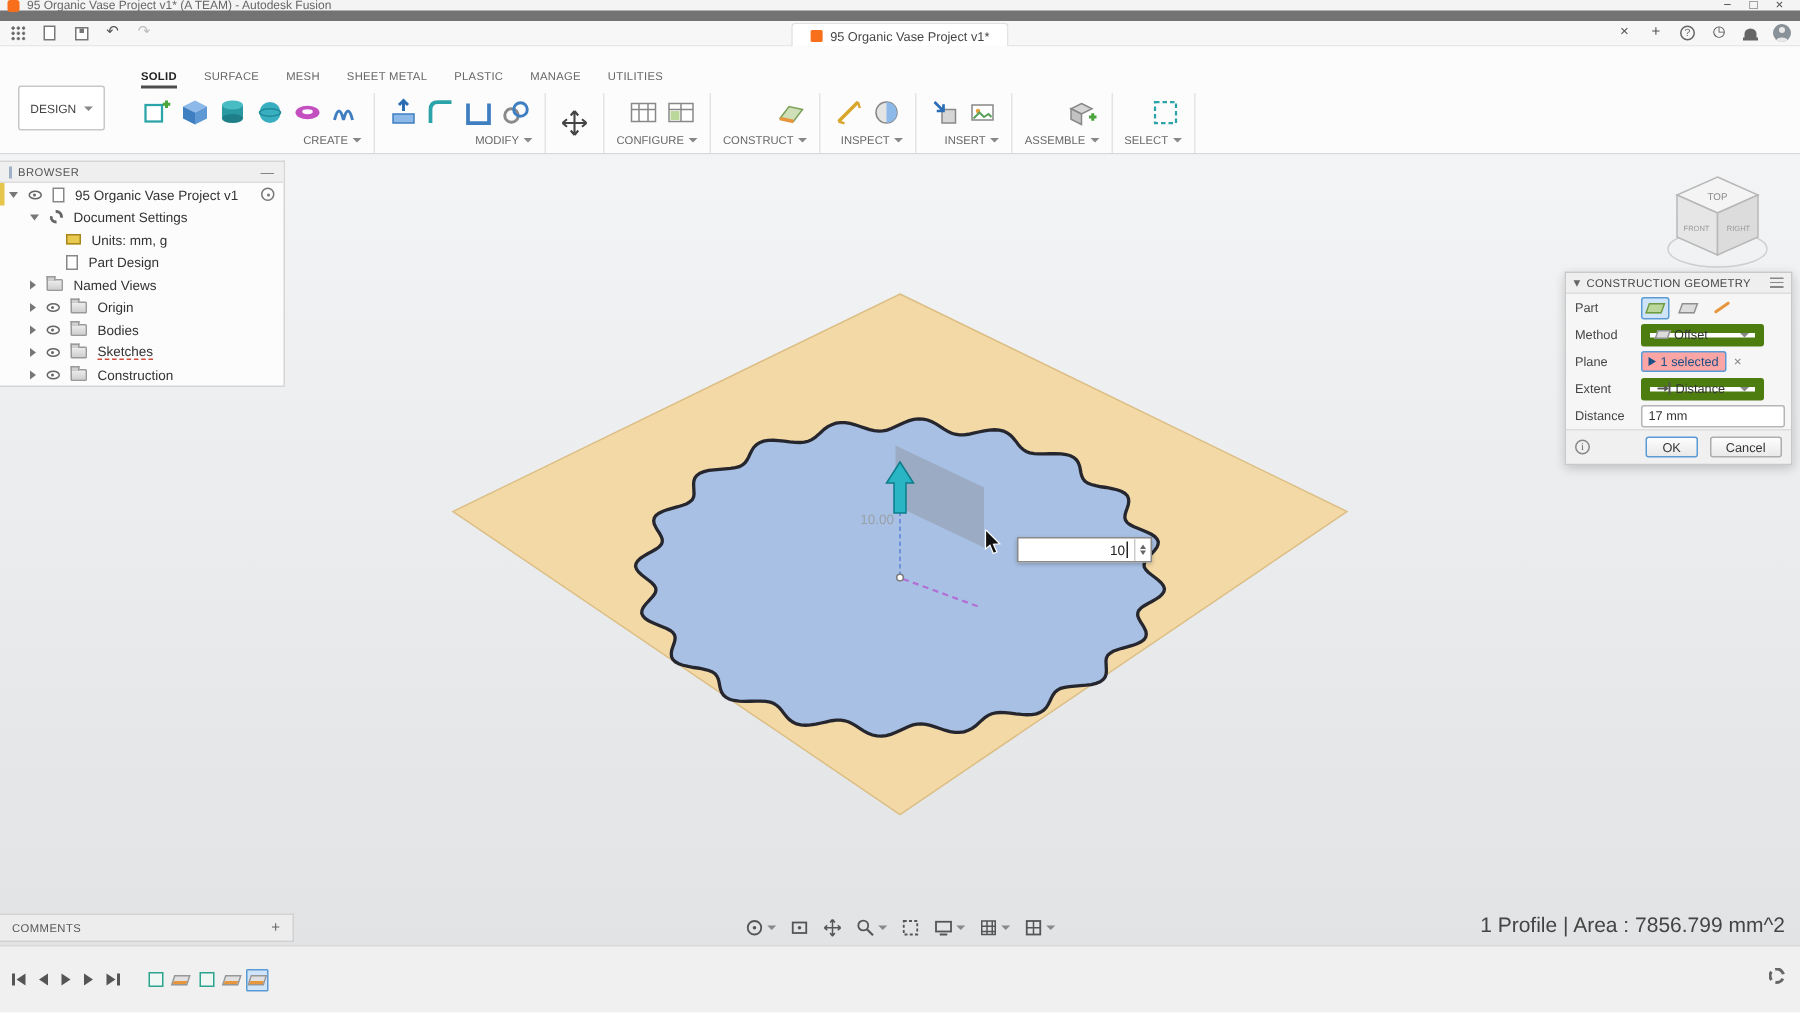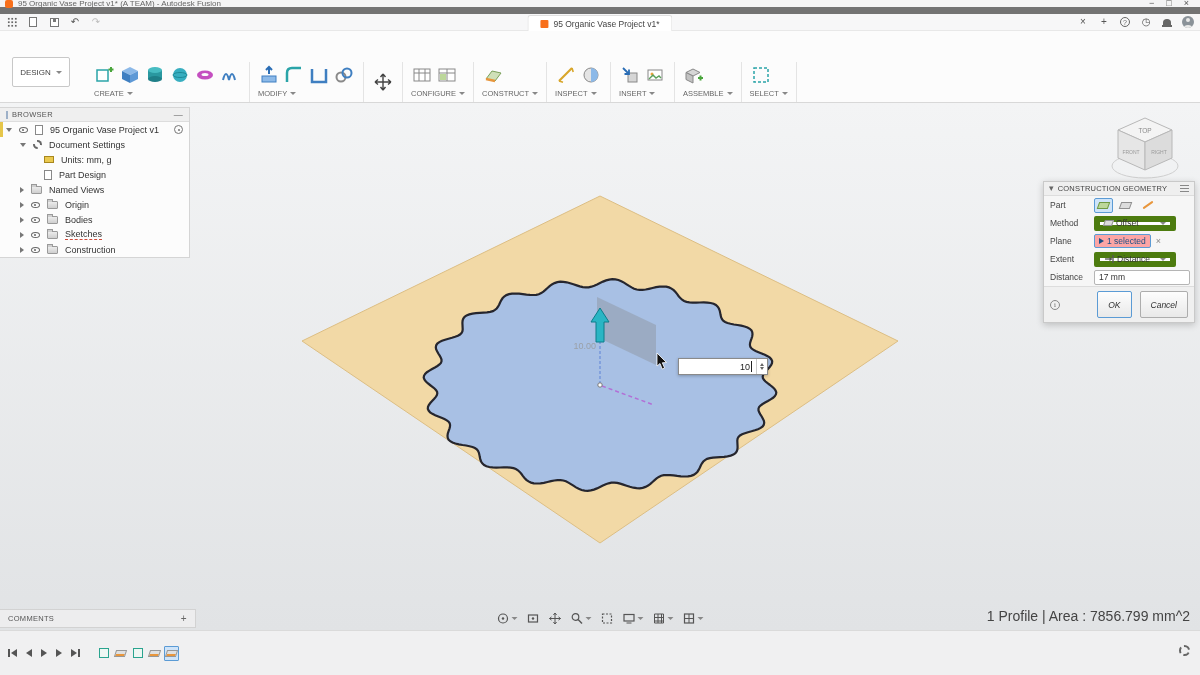--- a/index.html
+++ b/index.html
@@ -33,21 +33,21 @@
   .avatar::before{content:"";position:absolute;top:2px;left:4px;width:4px;height:4px;border-radius:50%;background:#e9e9e9;}
   .avatar::after{content:"";position:absolute;bottom:-2px;left:2px;width:8px;height:5px;border-radius:50% 50% 0 0;background:#e9e9e9;}
 
   
   .ribbon{height:72px;background:#fcfcfc;border-bottom:1px solid #d8d8d8;position:relative;}
   .design-box{position:absolute;left:12px;top:26px;width:58px;height:30px;border:1px solid #c8c8c8;border-radius:2px;background:#fff;display:flex;align-items:center;justify-content:center;gap:5px;font-size:8px;color:#444;}
   .tabs-row{position:absolute;left:94px;top:15px;display:flex;gap:18px;font-size:7.5px;color:#666;letter-spacing:.2px;}
   .rtab{padding-bottom:2px;}
   .rtab.active{color:#222;font-weight:bold;border-bottom:2px solid #4c4c4c;}
   .groups-row{position:absolute;left:86px;top:31px;right:4px;display:flex;height:40px;}
-  .rgroup{display:flex;flex-direction:column;align-items:flex-start;padding:0 8px;border-right:1px solid #e4e4e4;}
+  .rgroup{display:flex;flex-direction:column;align-items:flex-end;padding:0 8px;border-right:1px solid #e4e4e4;}
   .rgroup.nolabel{justify-content:center;}
   .gicons{display:flex;gap:3px;align-items:center;height:26px;}
   .ricon{width:22px;height:22px;display:flex;align-items:center;justify-content:center;}
   .glabel{font-size:7.5px;color:#666;display:flex;align-items:center;gap:3px;margin-top:1px;}
   .cdn{width:0;height:0;border-left:3px solid transparent;border-right:3px solid transparent;border-top:3.5px solid #888;display:inline-block;}
   .cup{width:0;height:0;border-left:2.5px solid transparent;border-right:2.5px solid transparent;border-bottom:3px solid #666;display:inline-block;}
   .cdn2{width:0;height:0;border-left:2.5px solid transparent;border-right:2.5px solid transparent;border-top:3px solid #666;display:inline-block;}
 
   
   .canvas{flex:1;position:relative;background:linear-gradient(#f3f4f5,#e1e3e5);overflow:hidden;}
@@ -93,21 +93,21 @@
   .axisor{width:12px;height:2px;background:#e8963c;transform:rotate(-35deg);border-radius:1px;}
   .cg-select{height:15px;background:#fff;border:6px solid #4d7c0f;border-radius:2px;display:flex;align-items:center;gap:3px;padding:0 4px;width:82px;}
   .cg-select .cdn{margin-left:auto;}
   .chip-wrap{display:flex;align-items:center;gap:5px;}
   .chip{height:14px;background:#fca5a5;border:1px solid #5b9bd5;border-radius:2px;display:flex;align-items:center;gap:3px;padding:0 4px;color:#1a4e85;}
   .chip-cursor{width:0;height:0;border-top:3px solid transparent;border-bottom:3px solid transparent;border-left:5px solid #1a4e85;}
   .chip-x{color:#888;font-size:9px;line-height:1;}
   .cg-input{height:15px;background:#fff;border:1px solid #b5b5b5;border-radius:2px;display:flex;align-items:center;padding:0 4px;width:96px;}
   .cg-footer{display:flex;align-items:center;gap:8px;padding:4px 6px;border-top:1px solid #ddd;background:#f0f0f0;}
   .info-i{width:10px;height:10px;border:1px solid #888;border-radius:50%;display:flex;align-items:center;justify-content:center;font-size:7px;color:#666;font-family:"Liberation Serif",serif;}
-  .btn{height:27px;padding:0 10px;border:1px solid #adadad;border-radius:2px;background:linear-gradient(#fdfdfd,#e9e9e9);font-size:8.5px;color:#333;display:flex;align-items:center;font-style:italic;}
+  .btn{height:14px;padding:0 10px;border:1px solid #adadad;border-radius:2px;background:linear-gradient(#fdfdfd,#e9e9e9);font-size:8.5px;color:#333;display:flex;align-items:center;}
   .btn.primary{margin-left:auto;border-color:#5b9bd5;}
 
   
   .dist-input{position:absolute;left:678px;top:255px;width:90px;height:17px;background:#fff;border:1px solid #8a8a8a;display:flex;align-items:center;padding:0 3px;box-shadow:0 1px 3px rgba(0,0,0,.25);font-size:9px;color:#222;}
   .di-val{margin-left:auto;}
   .di-caret{width:1px;height:11px;background:#222;margin-left:1px;}
   .di-spin{margin-left:4px;height:100%;display:flex;flex-direction:column;justify-content:center;gap:1px;align-items:center;border-left:1px solid #ccc;padding-left:3px;}
   .cursor{position:absolute;left:656px;top:250px;width:12px;height:18px;}
 
   
@@ -180,20 +180,29 @@
       <span class="avatar"></span>
     </div>
   </div>
 
   <div class="ribbon">
     <div class="design-box">
       <span>DESIGN</span>
         <i class="cdn"></i>
     </div>
 
+    <div class="tabs-row">
+      <span class="rtab active">SOLID</span>
+      <span class="rtab">SURFACE</span>
+      <span class="rtab">MESH</span>
+      <span class="rtab">SHEET METAL</span>
+      <span class="rtab">PLASTIC</span>
+      <span class="rtab">MANAGE</span>
+      <span class="rtab">UTILITIES</span>
+    </div>
 
     <div class="groups-row">
 
       <div class="rgroup">
         <div class="gicons">
           <span class="ricon">
               <svg width="20" height="20" viewBox="0 0 20 20">
                 <rect x="2" y="5" width="11" height="11" fill="#fff" stroke="#2aa4a8" stroke-width="1.5"></rect>
                 <path d="M13.5 4.5h5M16 2v5" stroke="#4aa53c" stroke-width="2"></path>
               </svg>

